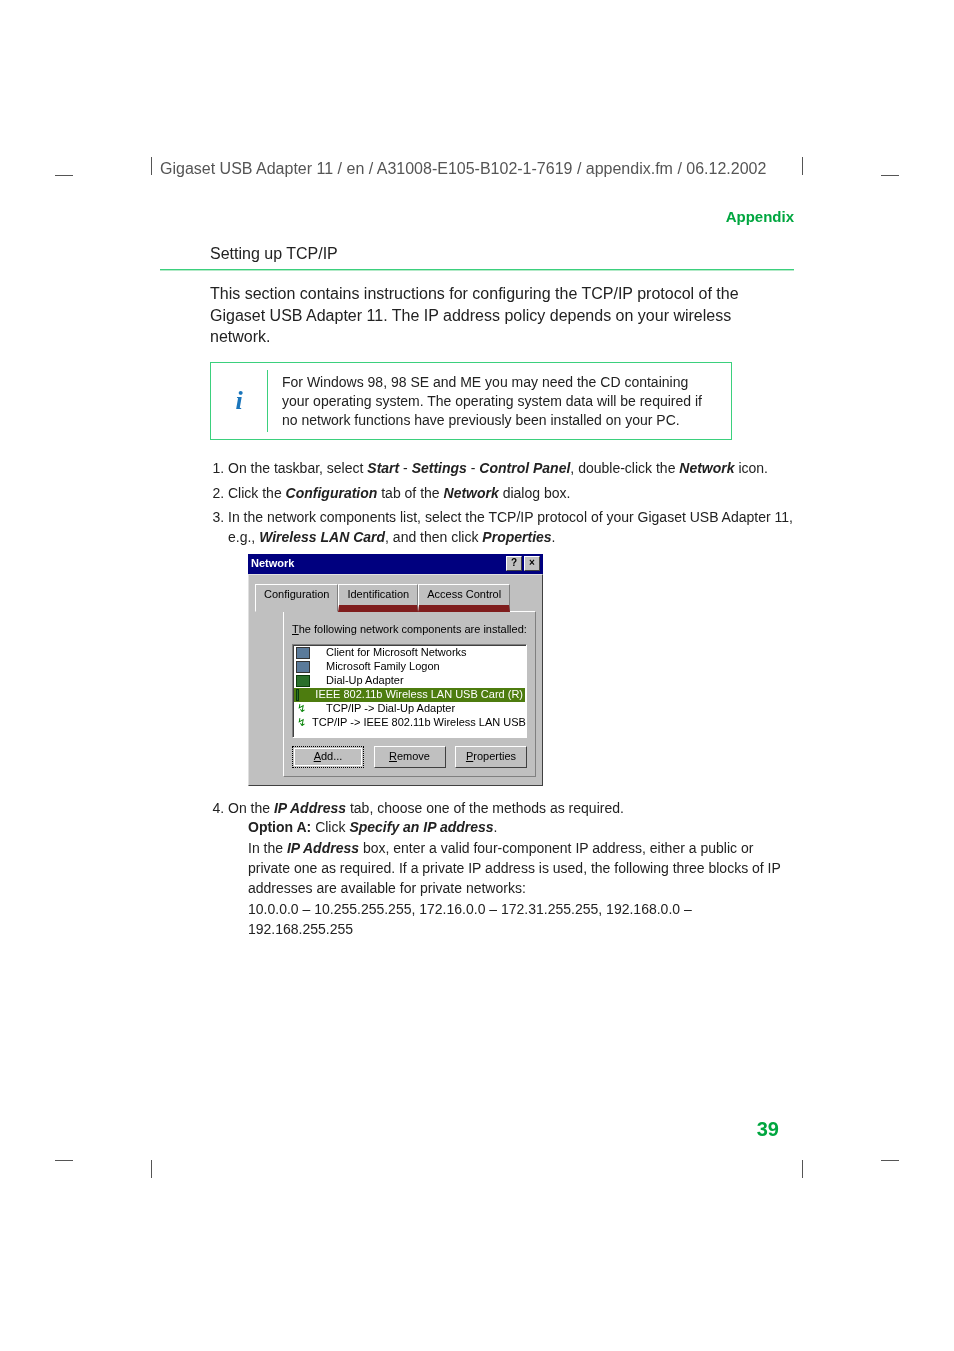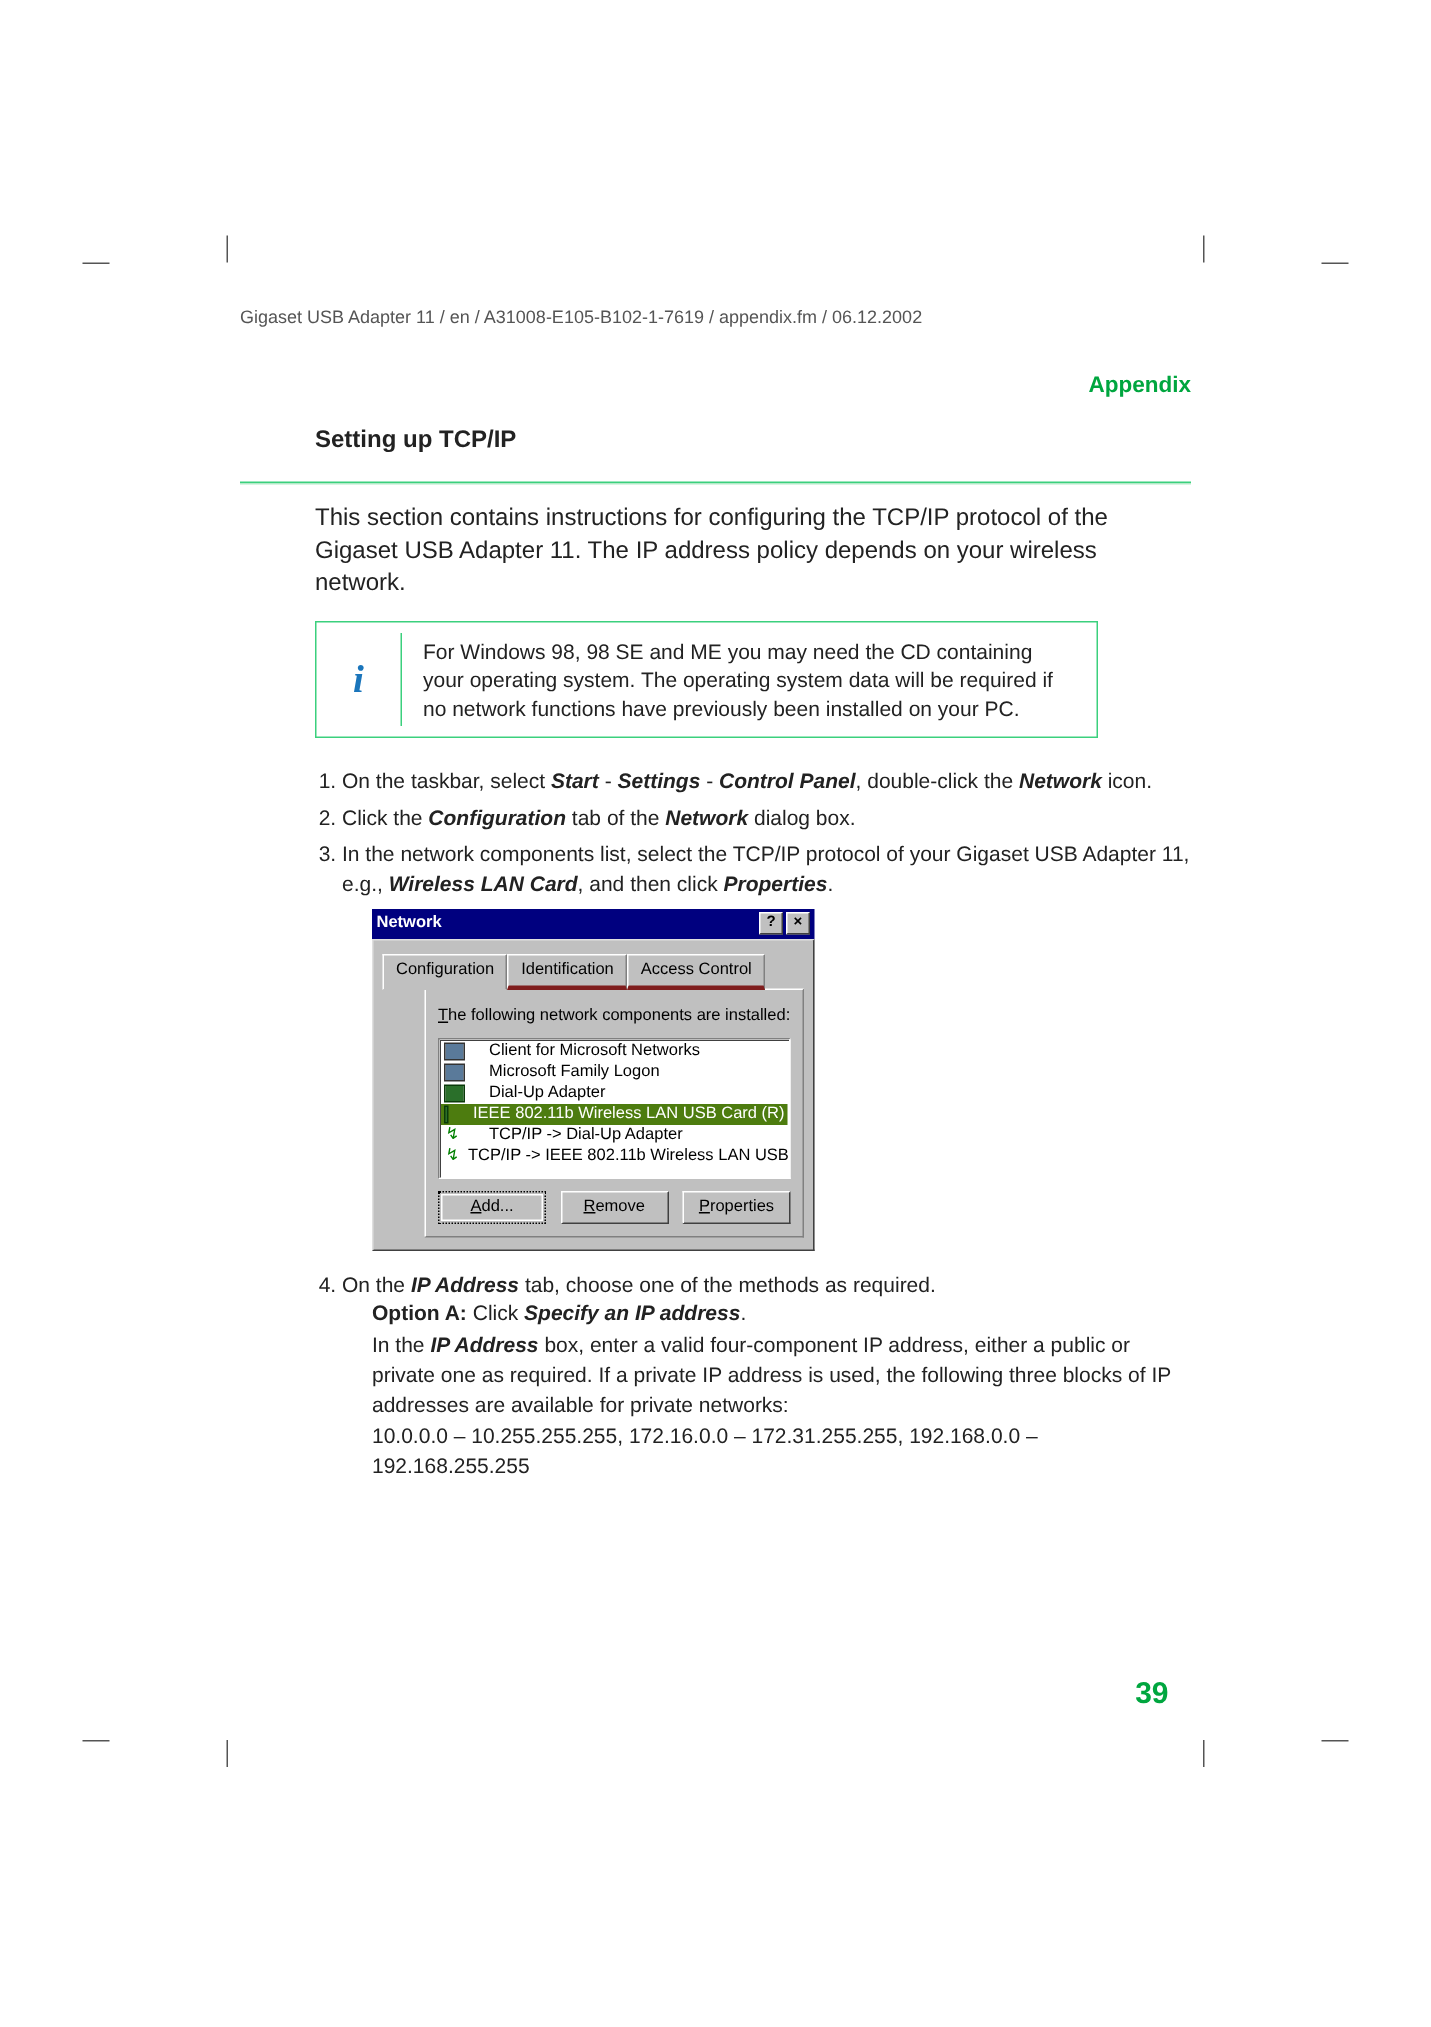--- a/index.html
+++ b/index.html
@@ -20,39 +20,38 @@
   .cm-tl-h { top: 175px; left: 55px; width: 18px; height: 1px; }
   .cm-tl-v { top: 157px; left: 151px; width: 1px; height: 18px; }
   .cm-tr-h { top: 175px; right: 55px; width: 18px; height: 1px; }
   .cm-tr-v { top: 157px; right: 151px; width: 1px; height: 18px; }
   .cm-bl-h { top: 1160px; left: 55px; width: 18px; height: 1px; }
   .cm-bl-v { top: 1160px; left: 151px; width: 1px; height: 18px; }
   .cm-br-h { top: 1160px; right: 55px; width: 18px; height: 1px; }
   .cm-br-v { top: 1160px; right: 151px; width: 1px; height: 18px; }
 
   .header-line {
-    font-size: 12px;
+    font-size: 16px;
     color: #555;
     margin-bottom: 30px;
-    margin-top: 44px;
   }
   .appendix {
     text-align: right;
     color: #00a63f;
     font-weight: bold;
     font-size: 15px;
     margin-bottom: 20px;
   }
   .section {
     margin-left: 50px;
   }
   .section-title {
-    font-weight: bold;
+    font-weight: normal;
     font-size: 16px;
-    margin-bottom: 18px;
+    margin-bottom: 6px;
   }
   .green-underline {
     height: 2px;
     background: linear-gradient(to bottom, #3bd07d 0%, #3bd07d 50%, #b3eac8 50%, #b3eac8 100%);
     margin-bottom: 12px;
     margin-left: -50px;
   }
   .paragraph {
     font-size: 16px;
     line-height: 1.35;
@@ -135,21 +134,21 @@
     padding: 2px 8px;
     font-size: 11px;
     margin-right: 0px;
     position: relative;
     top: 1px;
   }
   .win-tab-active {
     border-bottom: 1px solid #c0c0c0;
     z-index: 2;
   }
-  .win-tab-inactive { border-bottom: 3px solid #7f1d1d; }
+  .win-tab-inactive { border-bottom: 7px solid #7f1d1d; }
   .win-panel {
     border: 1px solid #fff;
     border-top-color: #fff;
     border-left-color: #fff;
     border-right-color: #808080;
     border-bottom-color: #808080;
     padding: 10px 8px 8px 8px;
     background: #c0c0c0;
     margin-left: 28px;
   }

